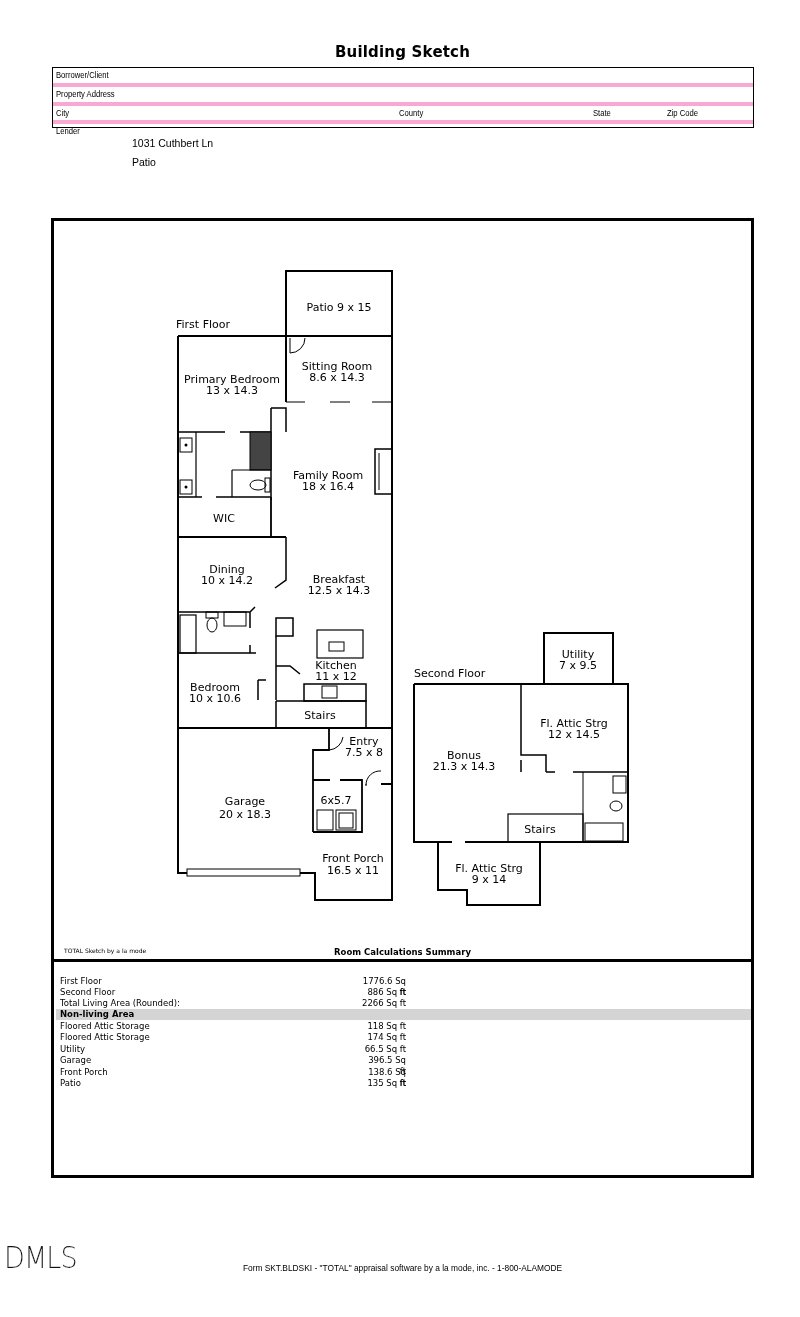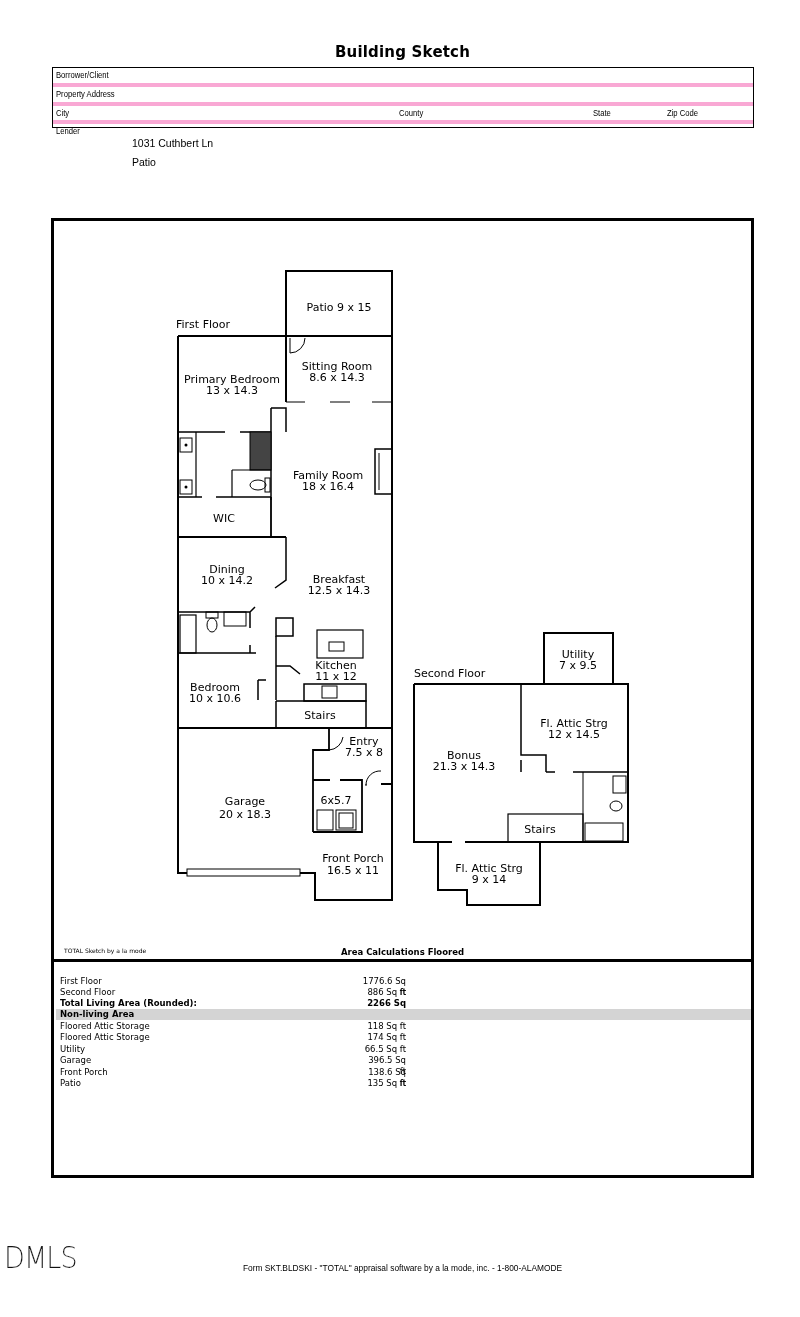--- a/index.html
+++ b/index.html
@@ -16,21 +16,21 @@
   .frame{position:absolute;left:51px;top:218px;width:697px;height:954px;border:3px solid #000;}
   svg.plan{position:absolute;left:0;top:0;}
   .plan text{font-family:"DejaVu Sans",sans-serif;font-size:11px;fill:#000;}
   .credit{position:absolute;left:10px;top:726px;font-size:6px;font-family:"DejaVu Sans",sans-serif;}
   .sumtitle{position:absolute;left:0;top:726px;width:697px;text-align:center;font-size:8.5px;font-weight:bold;font-family:"DejaVu Sans",sans-serif;}
   .divider{position:absolute;left:0;top:738px;width:697px;height:3px;background:#000;}
   .band{position:absolute;left:2px;width:695px;height:11px;background:#d4d4d4;font-weight:bold;font-size:8.5px;line-height:11px;padding-left:4px;box-sizing:border-box;font-family:"DejaVu Sans",sans-serif;}
   .srow{position:absolute;left:6px;width:680px;height:11px;font-size:8.5px;line-height:11px;font-family:"DejaVu Sans",sans-serif;}
   .srow .k{position:absolute;left:0;}
   .srow .v{position:absolute;left:300px;width:46px;text-align:right;}
-  .srow.bold{font-weight:bold;}
+  .srow.bold{font-weight:normal;}
   .logo{position:absolute;left:4px;top:1240px;font-size:30px;font-family:"DejaVu Sans",sans-serif;font-weight:100;letter-spacing:-1px;color:#111;transform:scaleX(0.9);transform-origin:left;-webkit-text-stroke:0.2px #fff;}
   .footer{position:absolute;left:0;top:1262px;width:805px;text-align:center;font-size:9.5px;transform:scaleX(0.88);}
 </style>
 </head>
 <body>
 
 <div class="title">Building Sketch</div>
 
 <div class="hdr">
   <div class="row">
@@ -170,21 +170,21 @@
       <text x="574" y="738" text-anchor="middle">12 x 14.5</text>
       <text x="464" y="759" text-anchor="middle">Bonus</text>
       <text x="464" y="770" text-anchor="middle">21.3 x 14.3</text>
       <text x="540" y="833" text-anchor="middle">Stairs</text>
       <text x="489" y="872" text-anchor="middle">Fl. Attic Strg</text>
       <text x="489" y="883" text-anchor="middle">9 x 14</text>
     </g>
   </svg>
 
   <div class="credit">TOTAL Sketch by a la mode</div>
-  <div class="sumtitle">Area Calculations Floored</div>
+  <div class="sumtitle">Room Calculations Summary</div>
   <div class="divider"></div>
 
   <div class="srow" style="top:755px;">
     <span class="k">First Floor</span>
     <span class="v">1776.6 Sq ft</span>
   </div>
   <div class="srow" style="top:766px;">
     <span class="k">Second Floor</span>
     <span class="v">886 Sq ft</span>
   </div>

